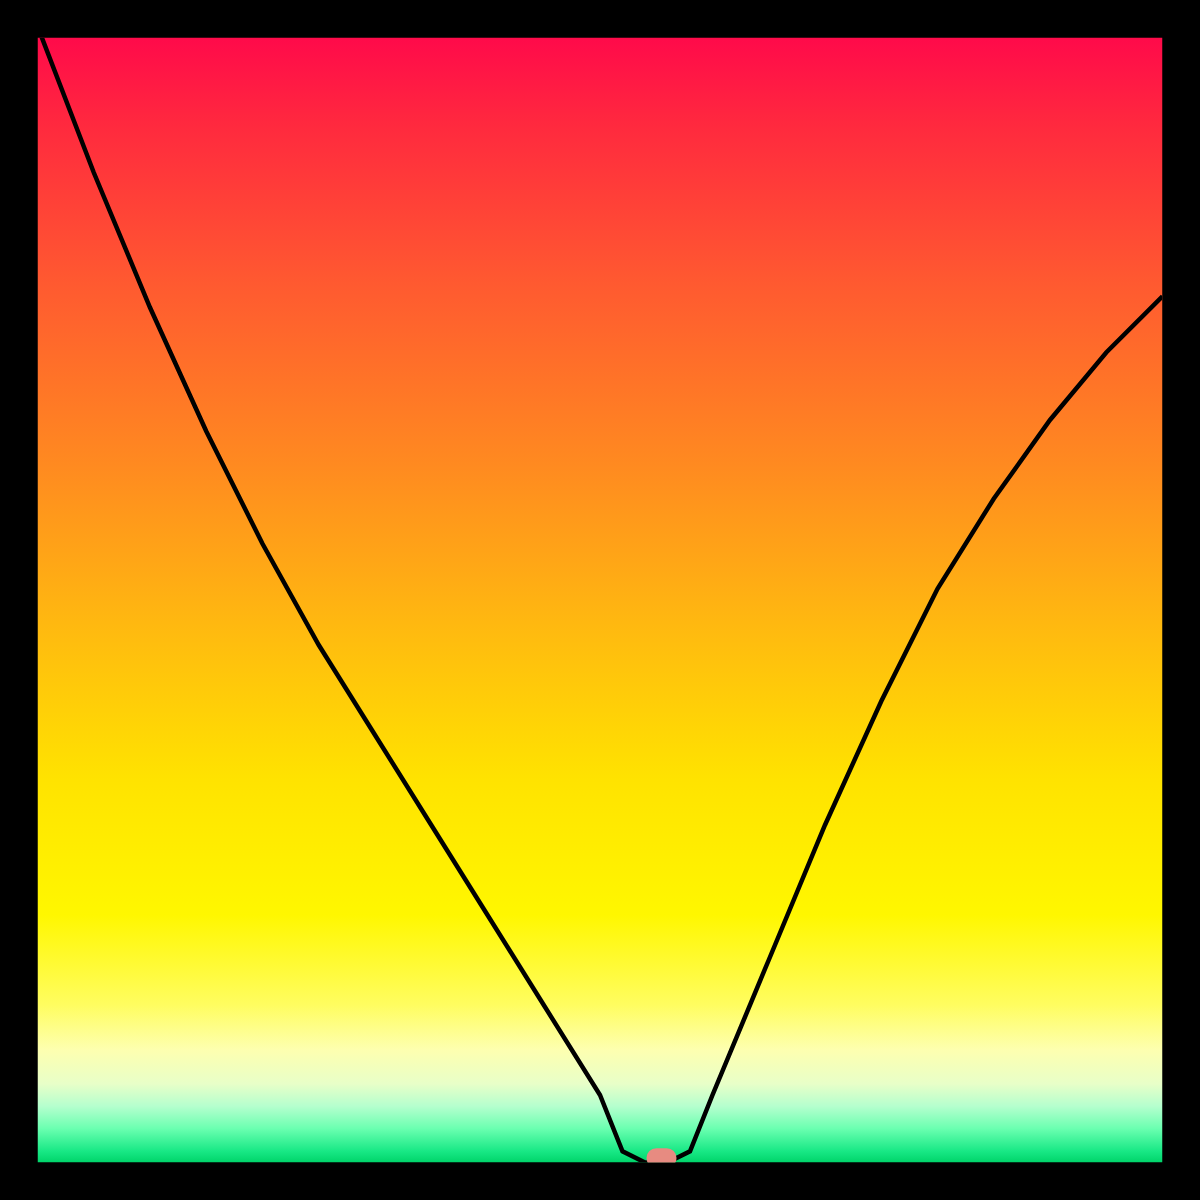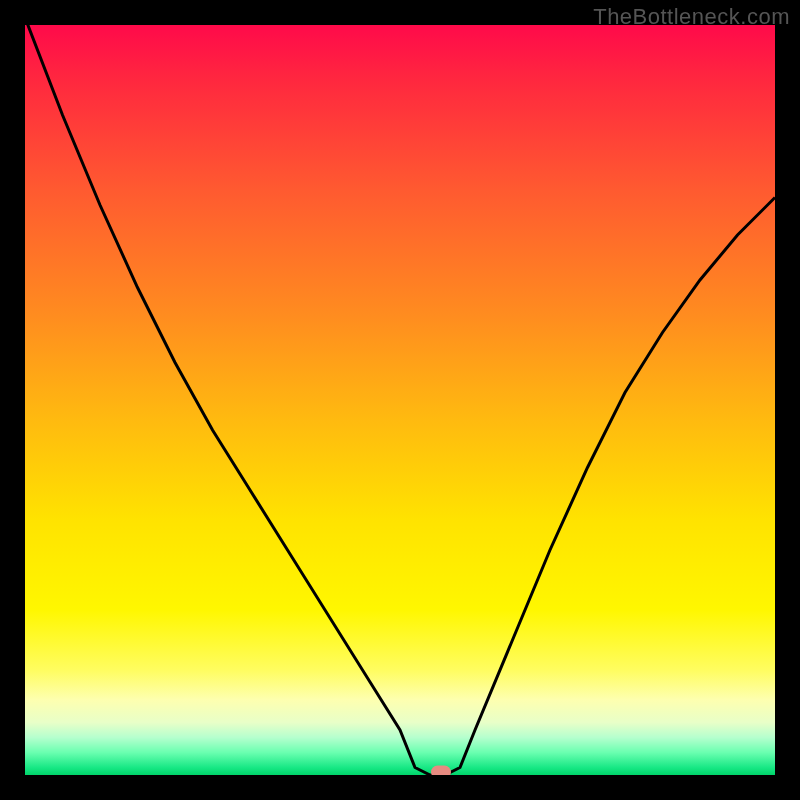--- a/index.html
+++ b/index.html
@@ -69,21 +69,20 @@
     background: #e78b81;
     border-radius: 7px;
     transform: translate(-50%, -50%);
     z-index: 5;
   }
 </style>
 </head>
 <body>
 
 <div class="outer">
-  <div class="watermark">TheBottleneck.com</div>
 
   <div class="plot">
     <div class="gradient"></div>
     <svg class="curve" viewBox="0 0 750 750" preserveAspectRatio="none">
       <path id="curve-path" d="M0.0 -7.5 L37.5 90.0 L75.0 180.0 L112.5 262.5 L150.0 337.5 L187.5 405.0 L225.0 465.0 L262.5 525.0 L300.0 585.0 L337.5 645.0 L375.0 705.0 L390.0 742.5 L405.0 750.0 L420.0 750.0 L435.0 742.5 L450.0 705.0 L487.5 615.0 L525.0 525.0 L562.5 442.5 L600.0 367.5 L637.5 307.5 L675.0 255.0 L712.5 210.0 L750.0 172.5" fill="none" stroke="#000" stroke-width="3"></path>
     </svg>
     <div id="marker" class="marker" style="left: 416.25px; top: 747px;"></div>
   </div>
 </div>
 

